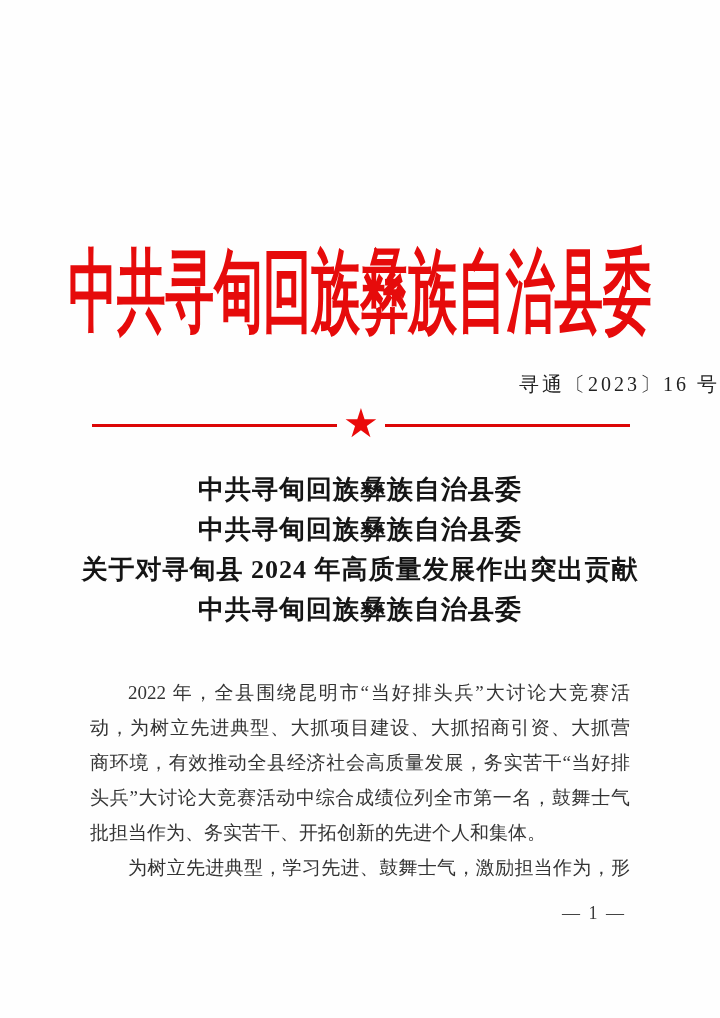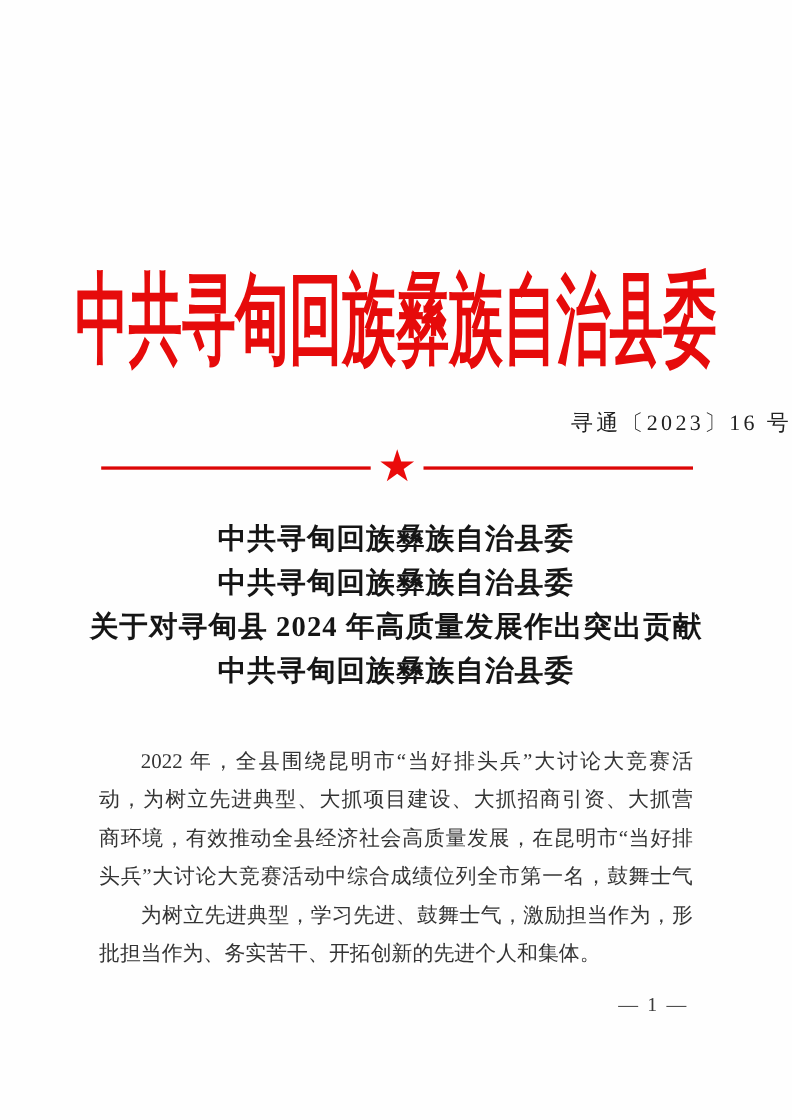--- a/index.html
+++ b/index.html
@@ -84,21 +84,21 @@
   <div class="title-block">
     <div class="title-line">中共寻甸回族彝族自治县委</div>
     <div class="title-line">中共寻甸回族彝族自治县委</div>
     <div class="title-line">关于对寻甸县 2024 年高质量发展作出突出贡献</div>
     <div class="title-line">中共寻甸回族彝族自治县委</div>
   </div>
 
   <div class="body-block">
     <div class="body-line indent">2022 年，全县围绕昆明市“当好排头兵”大讨论大竞赛活</div>
     <div class="body-line">动，为树立先进典型、大抓项目建设、大抓招商引资、大抓营</div>
-    <div class="body-line">商环境，有效推动全县经济社会高质量发展，在昆明市“当好排</div>
+    <div class="body-line">商环境，有效推动全县经济社会高质量发展，务实苦干“当好排</div>
     <div class="body-line">头兵”大讨论大竞赛活动中综合成绩位列全市第一名，鼓舞士气</div>
+    <div class="body-line flush">批担当作为、务实苦干、开拓创新的先进个人和集体。</div>
     <div class="body-line indent">为树立先进典型，学习先进、鼓舞士气，激励担当作为，形</div>
-    <div class="body-line flush">批担当作为、务实苦干、开拓创新的先进个人和集体。</div>
   </div>
 
   <div class="page-number">— 1 —</div>
 
 </div>
 
 </body></html>

